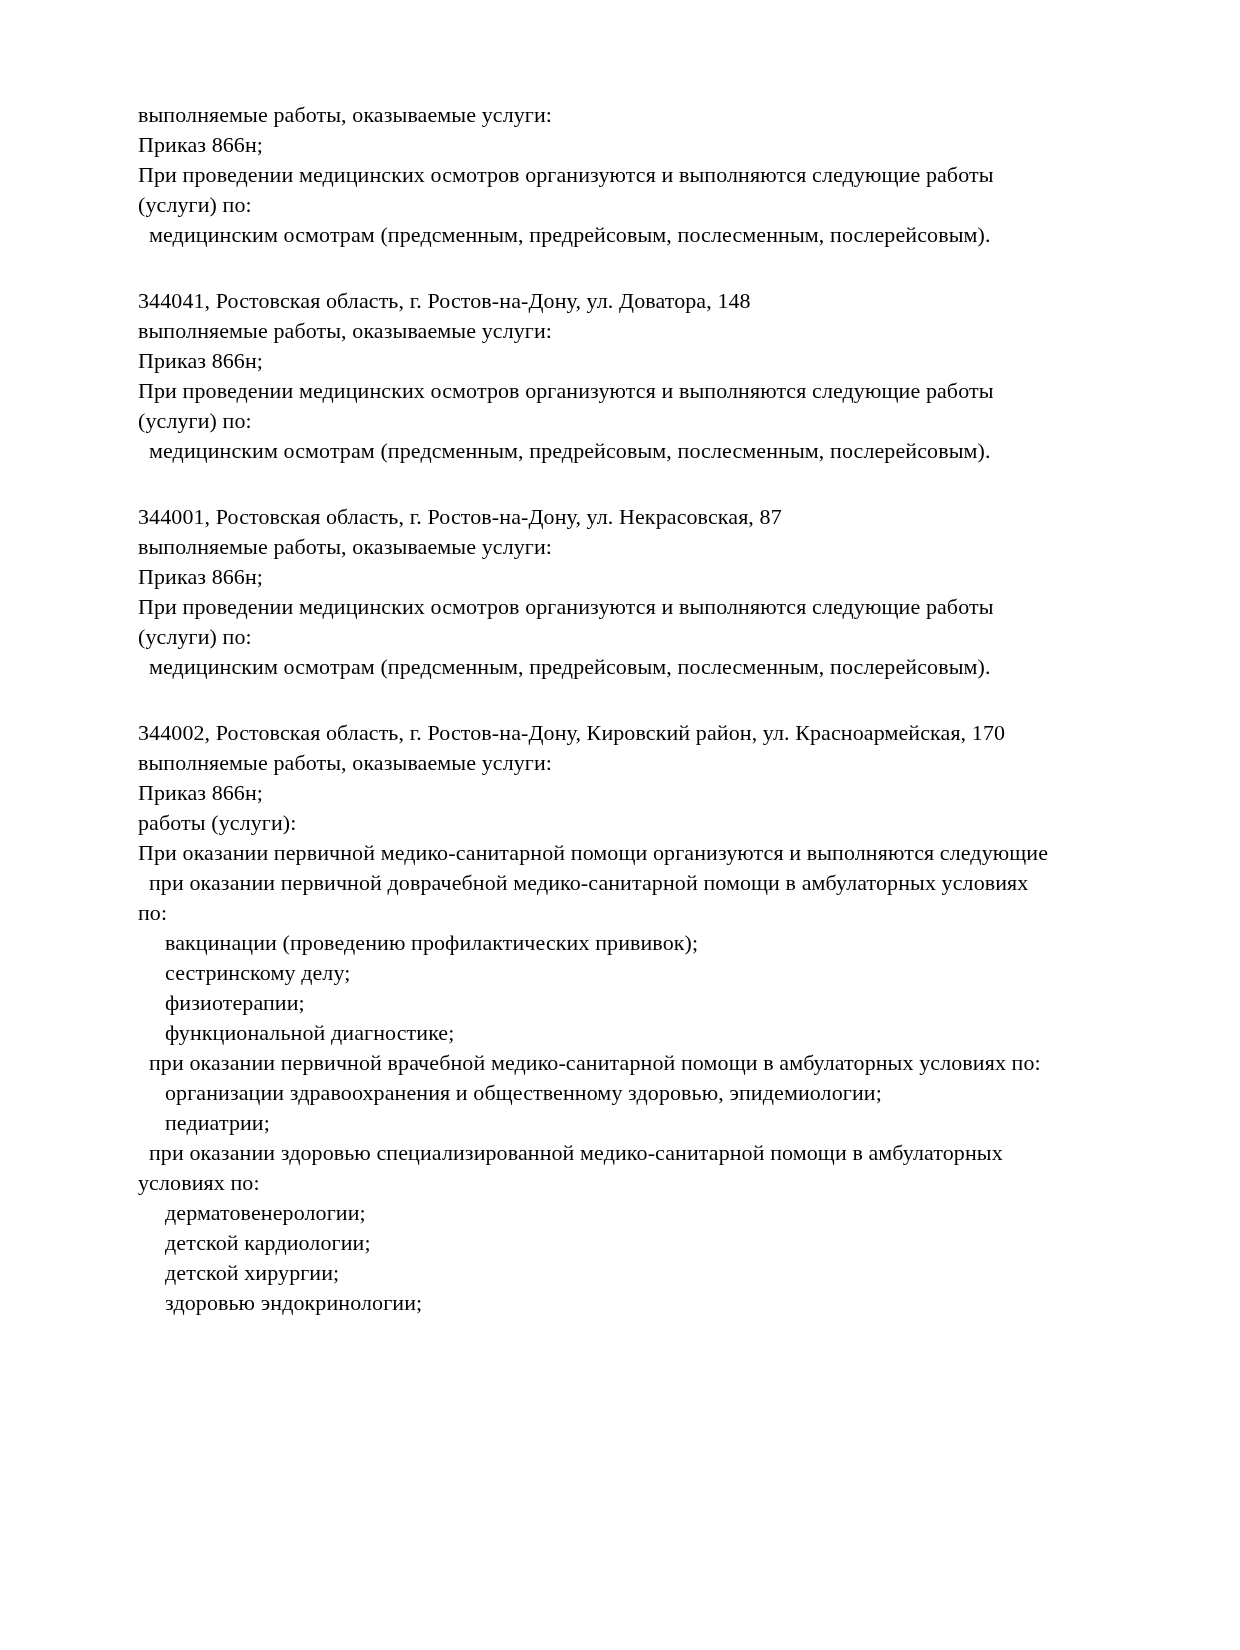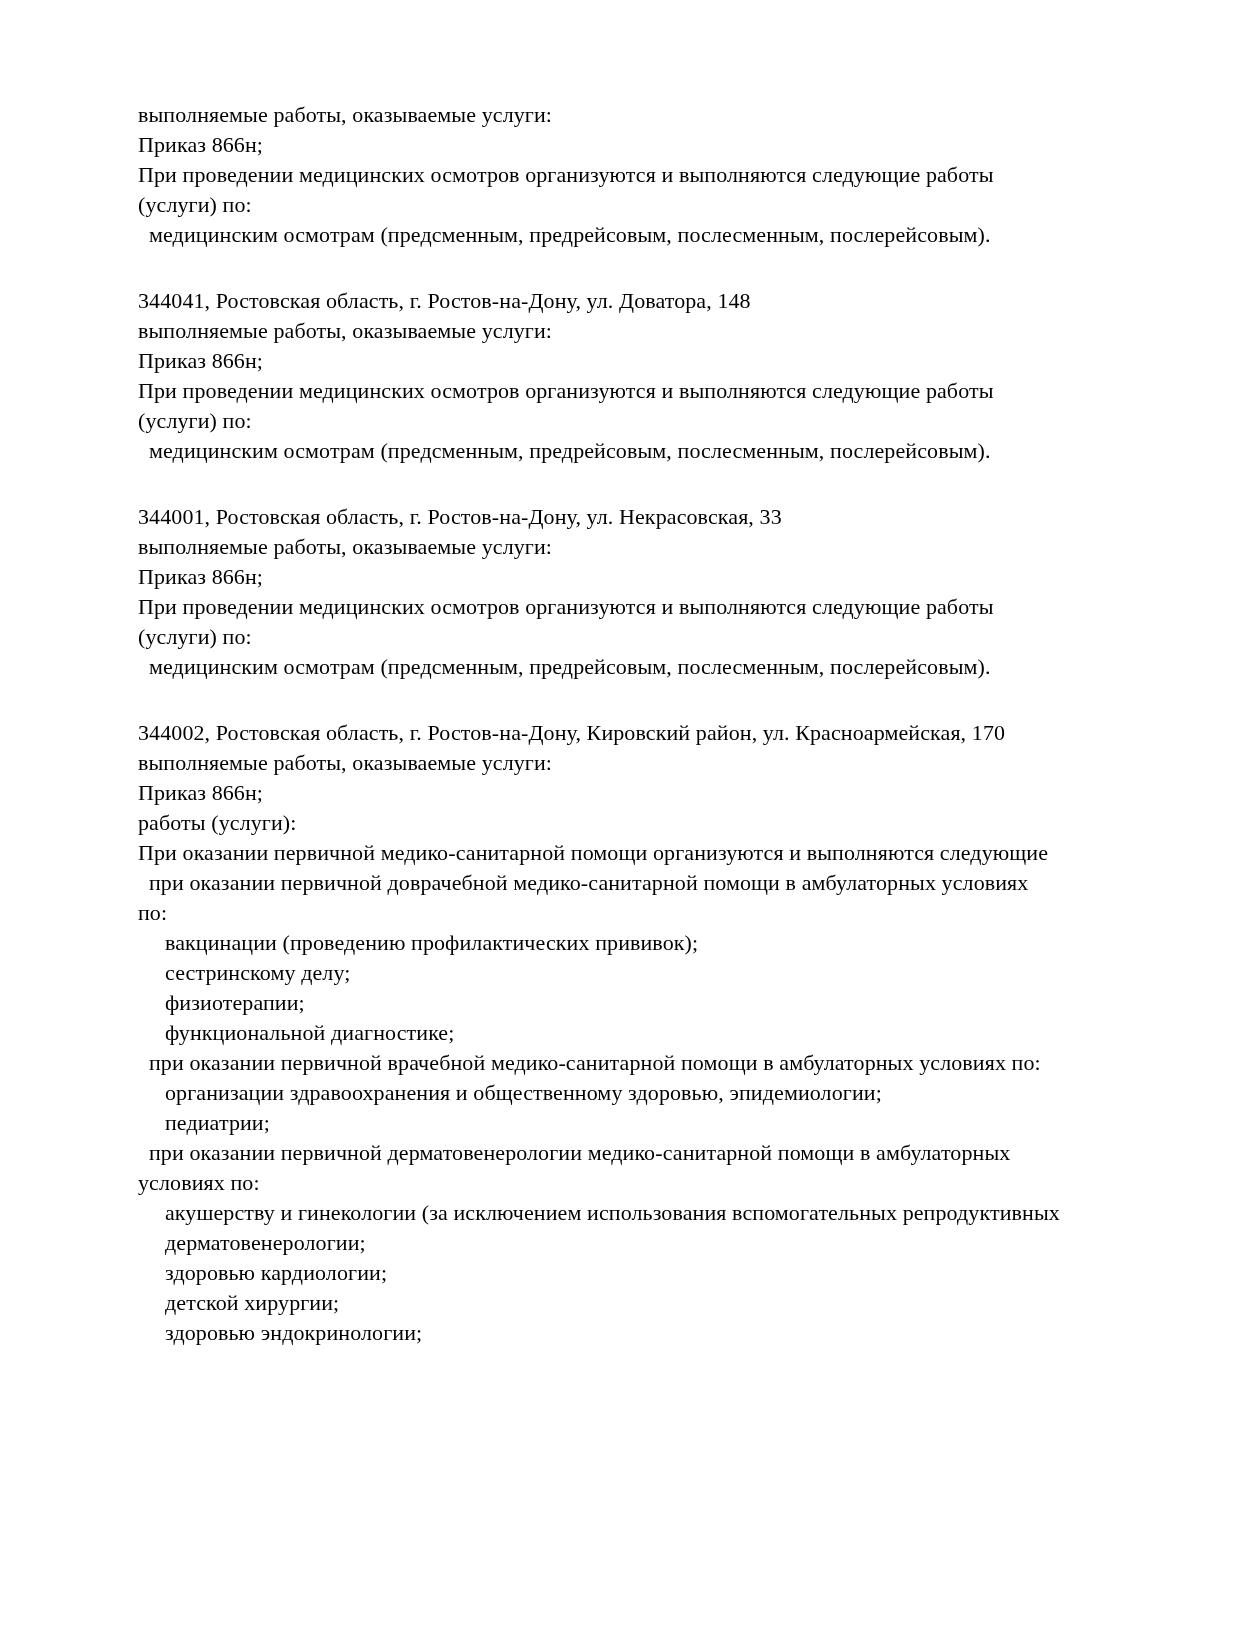--- a/index.html
+++ b/index.html
@@ -48,21 +48,21 @@
       </div>
       <div class="block">
         <div class="line indent-0">344041, Ростовская область, г. Ростов-на-Дону, ул. Доватора, 148</div>
         <div class="line indent-0">выполняемые работы, оказываемые услуги:</div>
         <div class="line indent-0">Приказ 866н;</div>
         <div class="line indent-0">При проведении медицинских осмотров организуются и выполняются следующие работы</div>
         <div class="line indent-0">(услуги) по:</div>
         <div class="line indent-1">медицинским осмотрам (предсменным, предрейсовым, послесменным, послерейсовым).</div>
       </div>
       <div class="block">
-        <div class="line indent-0">344001, Ростовская область, г. Ростов-на-Дону, ул. Некрасовская, 33</div>
+        <div class="line indent-0">344001, Ростовская область, г. Ростов-на-Дону, ул. Некрасовская, 87</div>
         <div class="line indent-0">выполняемые работы, оказываемые услуги:</div>
         <div class="line indent-0">Приказ 866н;</div>
         <div class="line indent-0">При проведении медицинских осмотров организуются и выполняются следующие работы</div>
         <div class="line indent-0">(услуги) по:</div>
         <div class="line indent-1">медицинским осмотрам (предсменным, предрейсовым, послесменным, послерейсовым).</div>
       </div>
       <div class="block">
         <div class="line indent-0">344002, Ростовская область, г. Ростов-на-Дону, Кировский район, ул. Красноармейская, 170</div>
         <div class="line indent-0">выполняемые работы, оказываемые услуги:</div>
         <div class="line indent-0">Приказ 866н;</div>
@@ -70,22 +70,21 @@
         <div class="line indent-0">При оказании первичной медико-санитарной помощи организуются и выполняются следующие</div>
         <div class="line indent-1">при оказании первичной доврачебной медико-санитарной помощи в амбулаторных условиях</div>
         <div class="line indent-0">по:</div>
         <div class="line indent-2">вакцинации (проведению профилактических прививок);</div>
         <div class="line indent-2">сестринскому делу;</div>
         <div class="line indent-2">физиотерапии;</div>
         <div class="line indent-2">функциональной диагностике;</div>
         <div class="line indent-1">при оказании первичной врачебной медико-санитарной помощи в амбулаторных условиях по:</div>
         <div class="line indent-2">организации здравоохранения и общественному здоровью, эпидемиологии;</div>
         <div class="line indent-2">педиатрии;</div>
-        <div class="line indent-1">при оказании первичной дерматовенерологии медико-санитарной помощи в амбулаторных</div>
+        <div class="line indent-1">при оказании здоровью специализированной медико-санитарной помощи в амбулаторных</div>
         <div class="line indent-0">условиях по:</div>
-        <div class="line indent-2">акушерству и гинекологии (за исключением использования вспомогательных репродуктивных</div>
         <div class="line indent-2">дерматовенерологии;</div>
-        <div class="line indent-2">здоровью кардиологии;</div>
+        <div class="line indent-2">детской кардиологии;</div>
         <div class="line indent-2">детской хирургии;</div>
         <div class="line indent-2">здоровью эндокринологии;</div>
       </div>
     </div>
 </div>
 
 </body></html>

